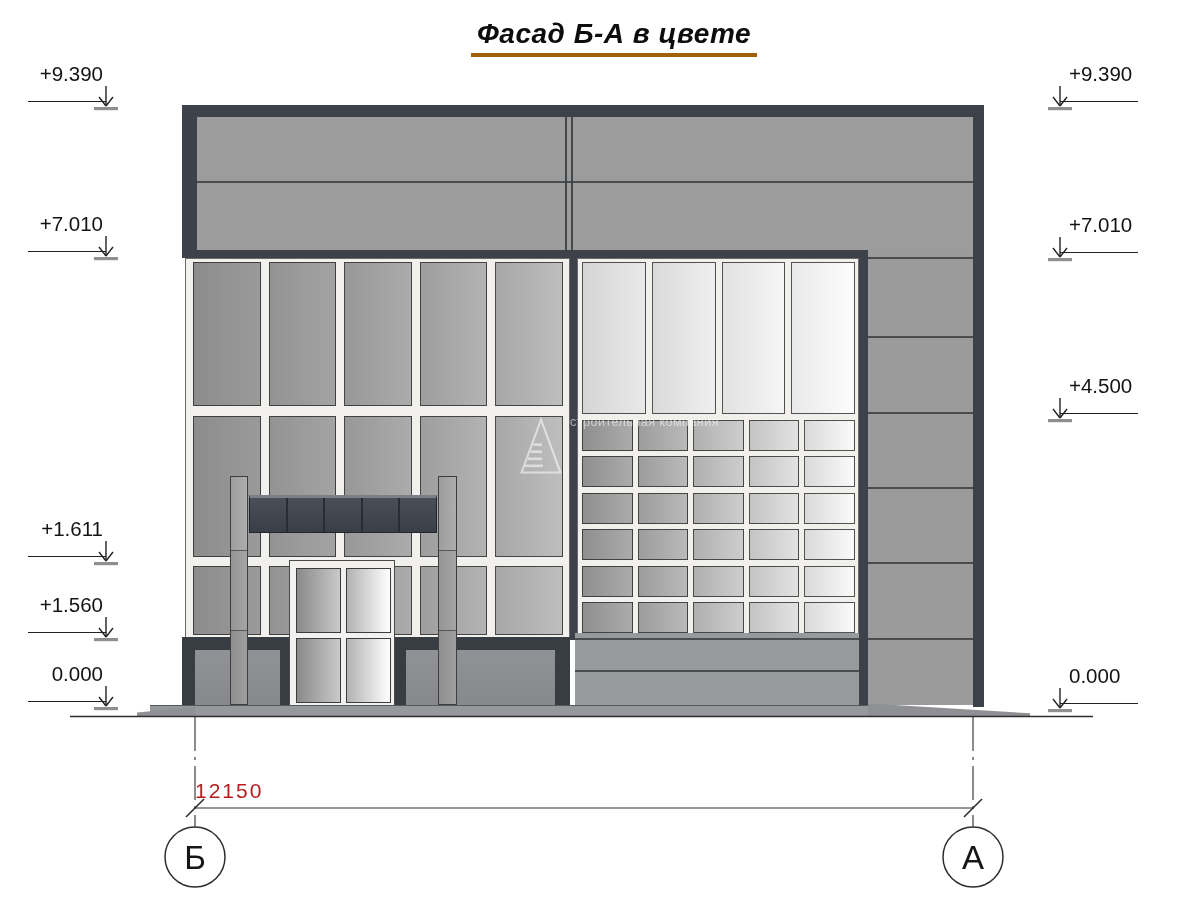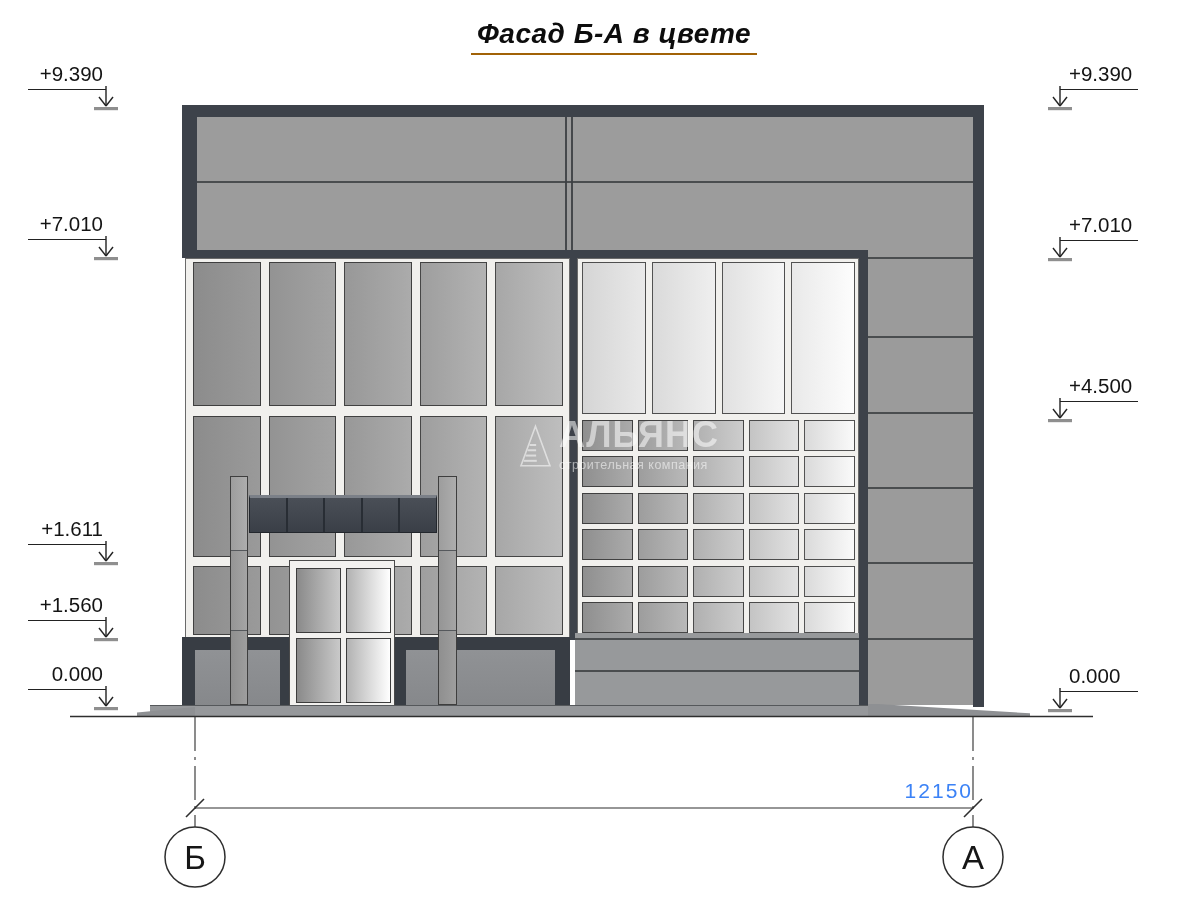--- a/index.html
+++ b/index.html
@@ -7,30 +7,30 @@
   .sheet {
     position:relative; width:1200px; height:900px; background:#fff;
     font-family:"Liberation Sans", sans-serif; overflow:hidden;
   }
   .abs { position:absolute; }
 
   
   .title-wrap { position:absolute; left:0; top:18px; width:100%; text-align:center; }
   .title {
     display:inline-block; font-size:28px; font-weight:bold; font-style:italic;
-    color:#0d0d0d; border-bottom:2px solid #a16207; padding:0 6px 3px 6px; letter-spacing:.5px;margin-left:28px;
+    color:#0d0d0d; border-bottom:4px solid #a16207; padding:0 6px 3px 6px; letter-spacing:.5px;margin-left:28px;
   }
 
   
   .lvl { position:absolute; width:78px; }
   .lvl-l { left:28px; }
   .lvl-r { left:1060px; }
   .lvl-label {
     font-size:20.5px; color:#141414; line-height:1.08;
-    padding-bottom:4px; border-bottom:1.4px solid #222; white-space:nowrap;
+    padding-bottom:16px; border-bottom:1.4px solid #222; white-space:nowrap;
   }
   .lvl-l .lvl-label { text-align:right; padding-right:3px; }
   .lvl-r .lvl-label { text-align:left; padding-left:9px; }
   .lvl-arr { position:absolute; top:23px; }
   .lvl-l .lvl-arr { right:-15px; }
   .lvl-r .lvl-arr { left:-15px; }
   .lvl-arr line { stroke:#222; stroke-width:1.4; }
   .lvl-arr rect { fill:#8f8f8f; }
 
   
@@ -101,22 +101,22 @@
   .wm-name { font-size:36px; font-weight:bold; color:#ffffff; letter-spacing:1px; line-height:1.2; }
   .wm-tag  { font-size:12.5px; color:#ffffff; letter-spacing:.5px; margin-top:2px; white-space:nowrap; }
   .wm svg polygon { fill:none; stroke:#fff; stroke-width:2.4; }
   .wm svg rect { fill:#fff; }
 
   
   .anno { position:absolute; left:0; top:0; z-index:5; pointer-events:none; }
   .anno line, .anno path, .anno circle { stroke:#2e2e2e; fill:none; }
 
   .axis-letter { position:absolute; width:60px; text-align:center; font-size:33px; color:#161616; }
-  .dim-text { position:absolute; left:195px; top:779px; width:778px; text-align:right;
-              font-size:21px; letter-spacing:2px; color:#3b82f6; }
+  .dim-text { position:absolute; left:195px; top:779px; width:778px; text-align:left;
+              font-size:21px; letter-spacing:2px; color:#b91c1c; }
 </style>
 </head>
 <body>
 
 <div class="sheet">
 
   <div class="title-wrap">
     <span class="title">Фасад Б-А  в цвете</span>
   </div>
 
@@ -267,21 +267,20 @@
 
   <div class="wm">
     <svg width="50" height="66" viewBox="0 0 50 66">
       <polygon points="25,3 47,63 3,63"></polygon>
       <rect x="16" y="30" width="10" height="3"></rect>
       <rect x="13" y="38" width="13" height="3"></rect>
       <rect x="10" y="46" width="16" height="3"></rect>
       <rect x="7" y="54" width="20" height="3"></rect>
     </svg>
     <div>
-      <div class="wm-name">АЛЬЯНС</div>
       <div class="wm-tag">строительная компания</div>
     </div>
   </div>
 
   <div class="lvl lvl-l" style="top:63px">
     <div class="lvl-label">+9.390</div>
     <svg class="lvl-arr" width="30" height="26" viewBox="0 0 30 26">
       <line x1="15" y1="0" x2="15" y2="20"></line>
         <line x1="15" y1="20" x2="8" y2="11"></line>
         <line x1="15" y1="20" x2="22" y2="11"></line>

